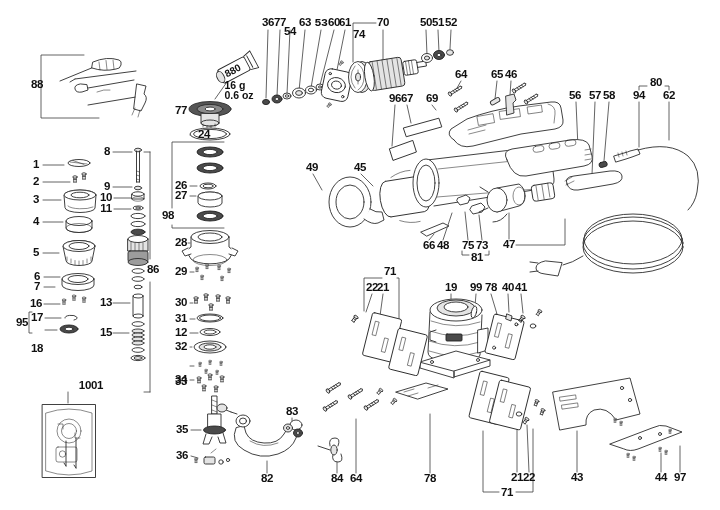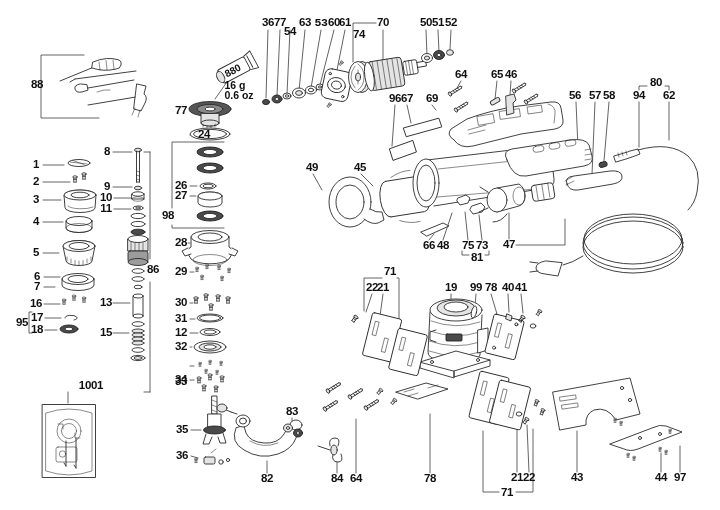--- a/index.html
+++ b/index.html
@@ -459,21 +459,21 @@
       <div class="part-label" style="left: 37px; top: 85px;">88</div>
       <div class="part-label" style="left: 36px; top: 165px;">1</div>
       <div class="part-label" style="left: 36px; top: 182px;">2</div>
       <div class="part-label" style="left: 36px; top: 200px;">3</div>
       <div class="part-label" style="left: 36px; top: 222px;">4</div>
       <div class="part-label" style="left: 36px; top: 253px;">5</div>
       <div class="part-label" style="left: 37px; top: 277px;">6</div>
       <div class="part-label" style="left: 37px; top: 287px;">7</div>
       <div class="part-label" style="left: 36px; top: 304px;">16</div>
       <div class="part-label" style="left: 37px; top: 318px;">17</div>
-      <div class="part-label" style="left: 37px; top: 330px;">18</div>
+      <div class="part-label" style="left: 37px; top: 349px;">18</div>
       <div class="part-label" style="left: 22px; top: 323px;">95</div>
       <div class="part-label" style="left: 107px; top: 152px;">8</div>
       <div class="part-label" style="left: 107px; top: 187px;">9</div>
       <div class="part-label" style="left: 106px; top: 198px;">10</div>
       <div class="part-label" style="left: 106px; top: 209px;">11</div>
       <div class="part-label" style="left: 106px; top: 303px;">13</div>
       <div class="part-label" style="left: 106px; top: 333px;">15</div>
       <div class="part-label" style="left: 153px; top: 270px; text-align: center;">86</div>
       <div class="part-label" style="left: 181px; top: 111px;">77</div>
       <div class="part-label" style="left: 181px; top: 135px; margin-left: 23px;">24</div>

